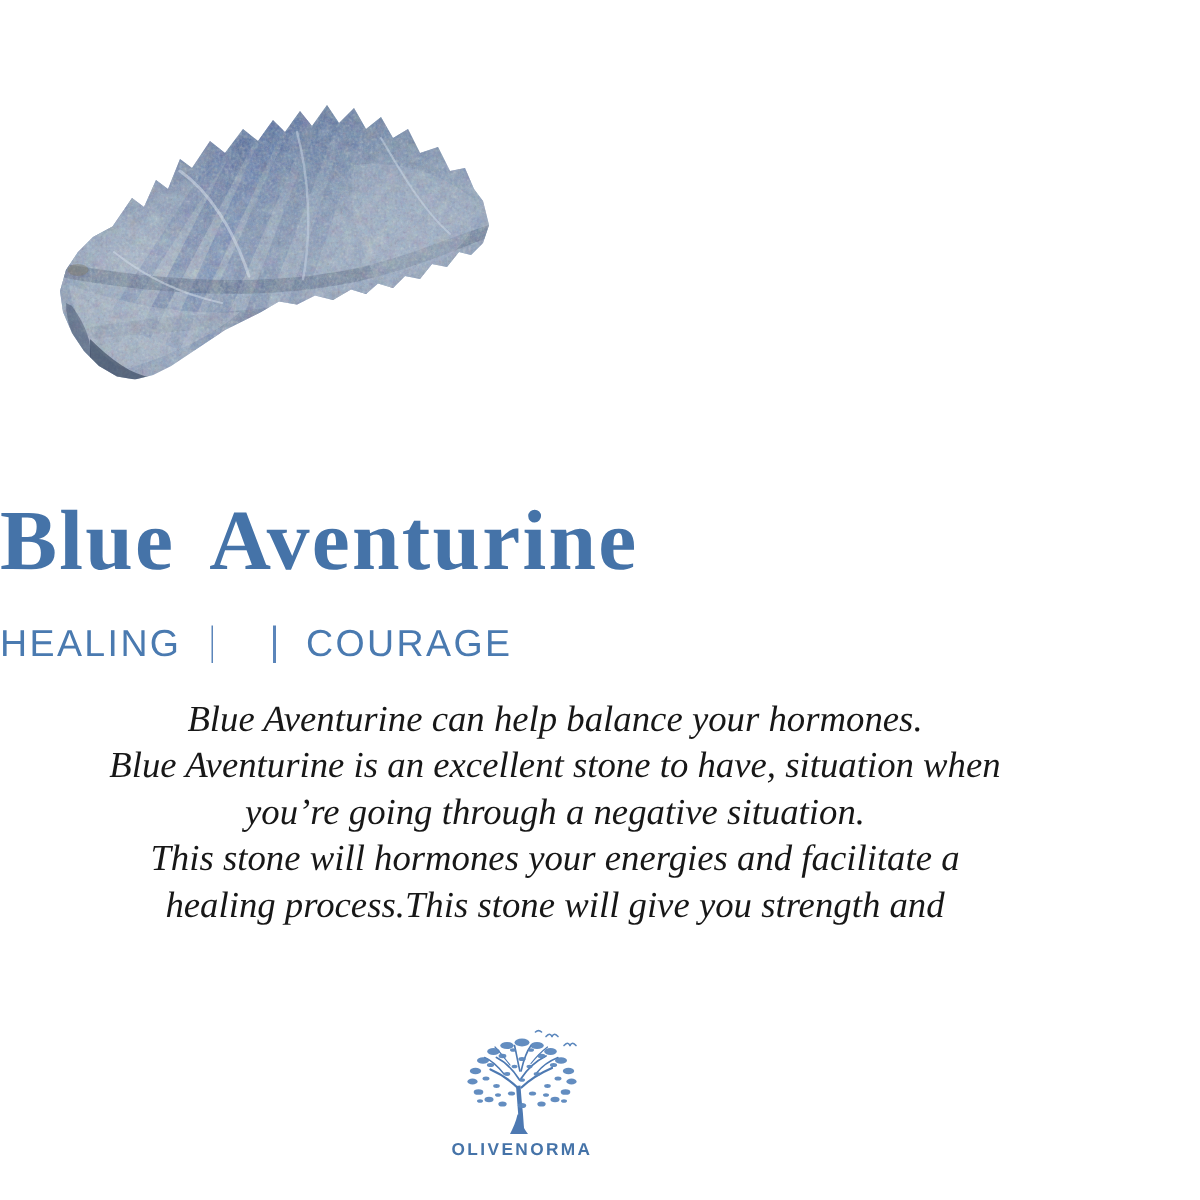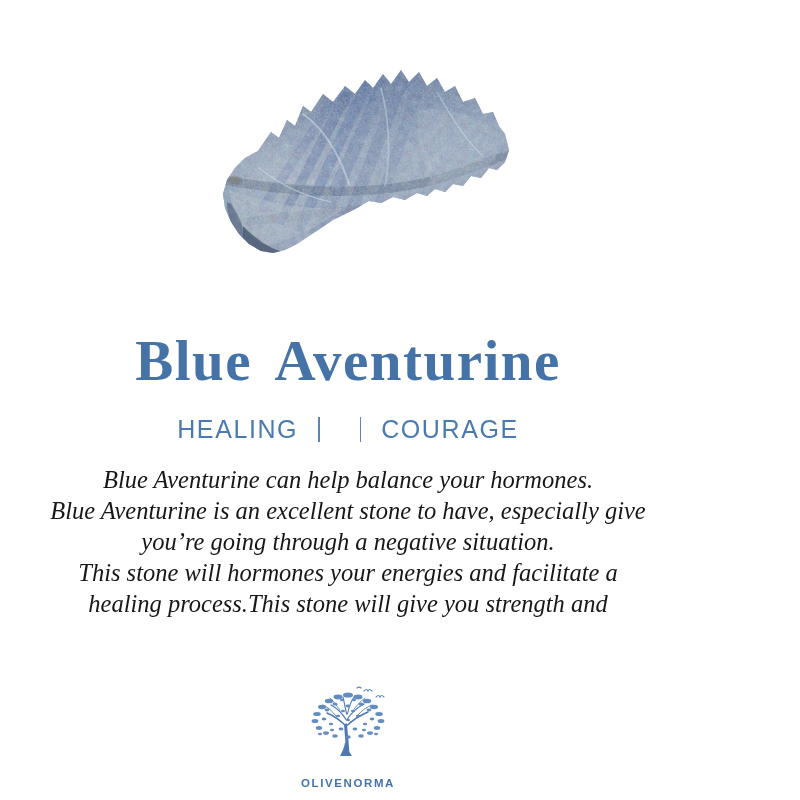--- a/index.html
+++ b/index.html
@@ -15,21 +15,21 @@
     -webkit-font-smoothing: antialiased;
   }
 
   .card {
     position: relative;
     width: 696px;
     height: 800px;
     background: #ffffff;
     display: flex;
     flex-direction: column;
-    align-items: center;
+    align-items: flex-start;
   }
 
   
   .stone-wrap {
     position: relative;
     width: 330px;
     height: 210px;
     margin-top: 58px;
   }
   .stone-svg {
@@ -94,21 +94,21 @@
     left: 50%;
     transform: translateX(-50%);
     top: 686px;
     width: 108px;
     display: flex;
     flex-direction: column;
     align-items: center;
   }
   .logo-mark { display: block; width: 92px; height: 72px; }
   .logo-word {
-    margin-top: 20px;
+    margin-top: 4px;
     font-family: "Liberation Sans", sans-serif;
     font-size: 11.5px;
     font-weight: 700;
     letter-spacing: 1.6px;
     color: #4573a8;
     line-height: 1;
   }
 </style>
 </head>
 <body>
@@ -211,21 +211,21 @@
 
   <div class="keywords">
     <span class="keyword">HEALING</span>
     <span class="kw-sep"></span>
     <span class="kw-sep"></span>
     <span class="keyword">COURAGE</span>
   </div>
 
   <div class="description">
     <span class="desc-line">Blue Aventurine can help balance your hormones.</span>
-    <span class="desc-line">Blue Aventurine is an excellent stone to have, especially give</span>
+    <span class="desc-line">Blue Aventurine is an excellent stone to have, situation when</span>
     <span class="desc-line">you’re going through a negative situation.</span>
     <span class="desc-line">This stone will hormones your energies and facilitate a</span>
     <span class="desc-line">healing process.This stone will give you strength and</span>
   </div>
 
   <div class="logo">
     <svg class="logo-mark" viewBox="0 0 92 72">
       <g fill="#5b87bd">
 
         <path d="M44.2,70 L43.4,56 C43.0,50 42.4,44 42.0,38 L45.0,37.6

